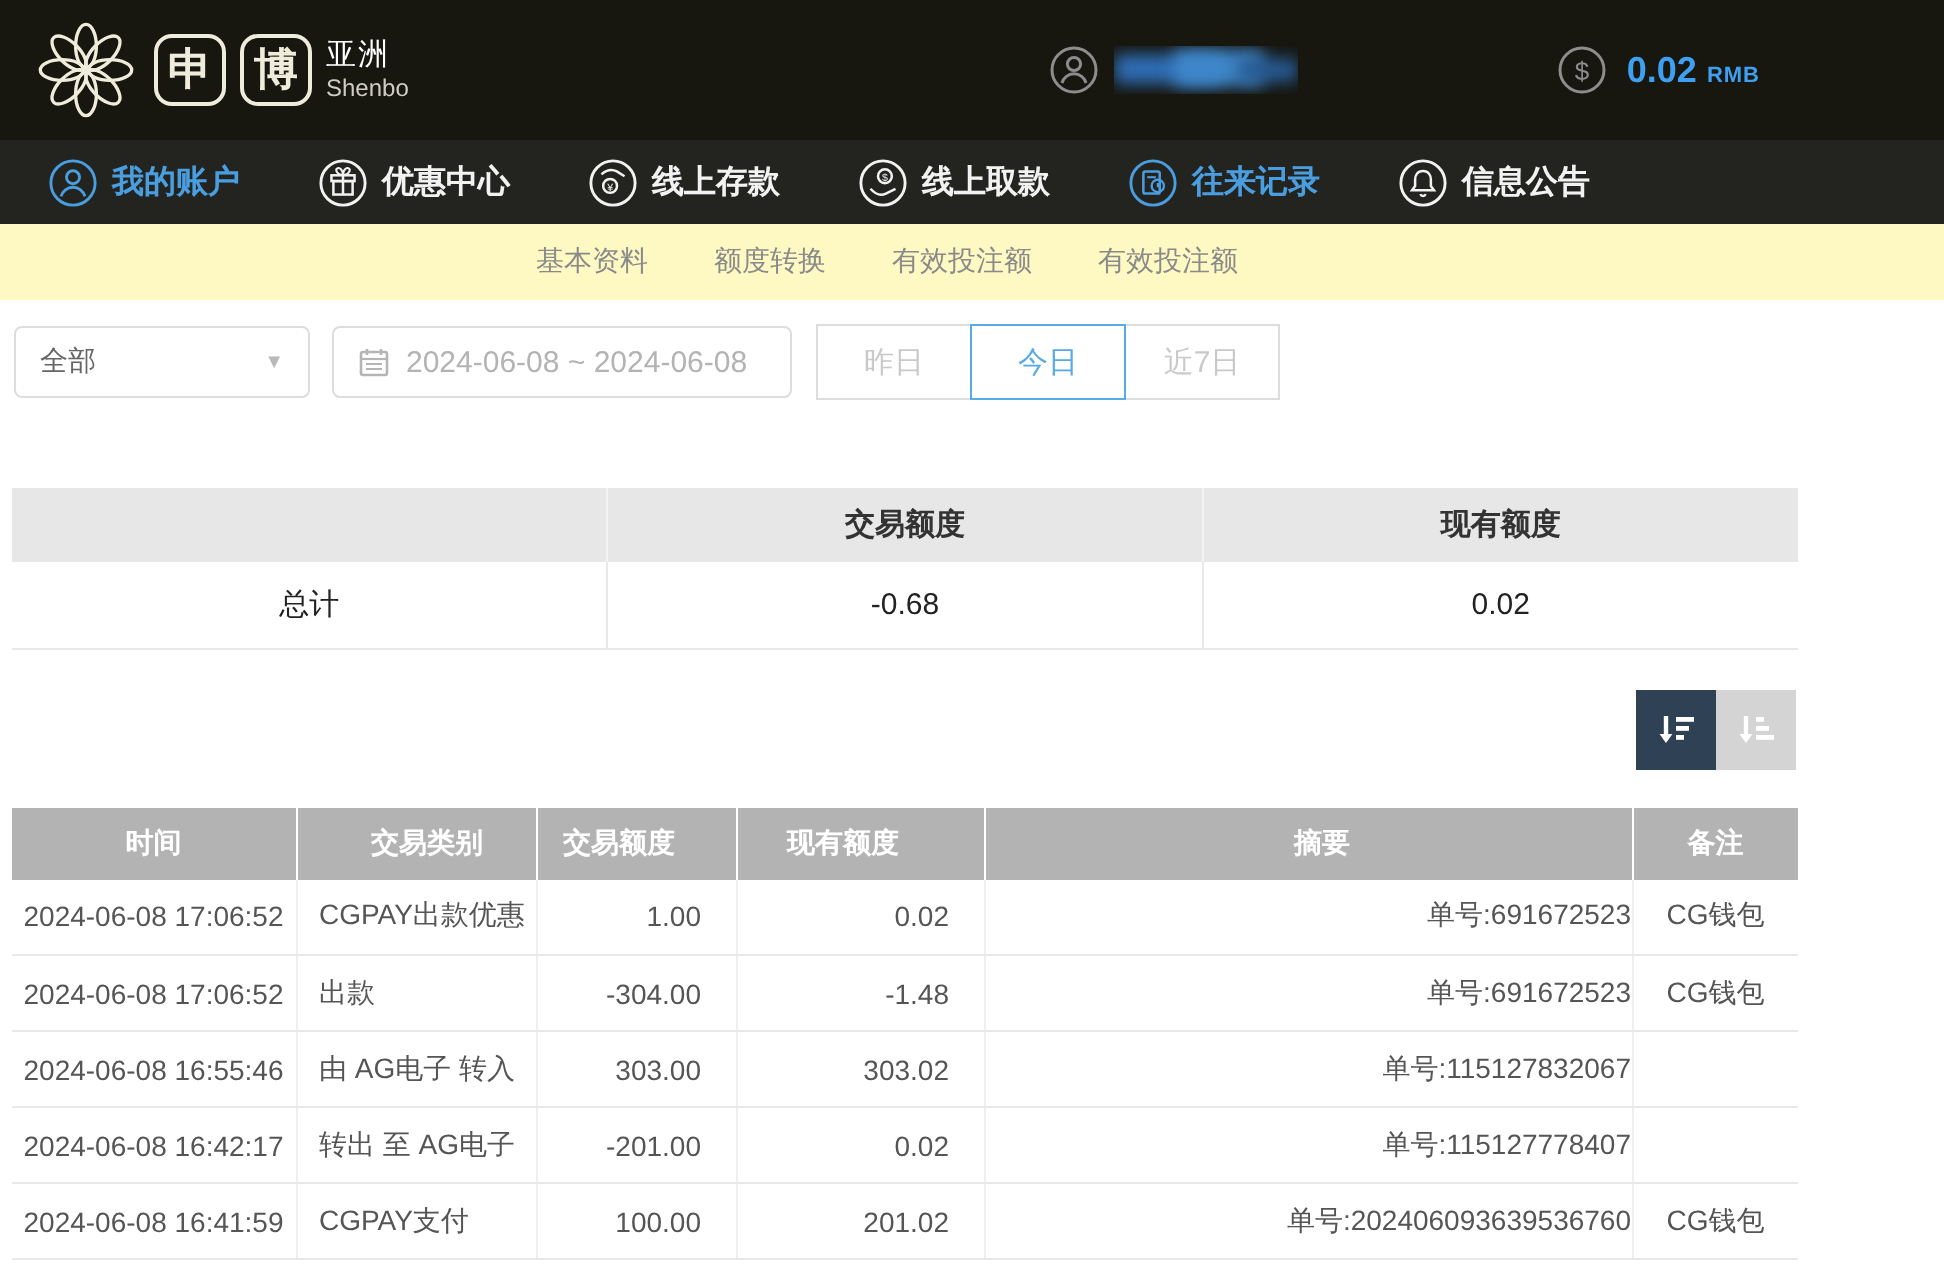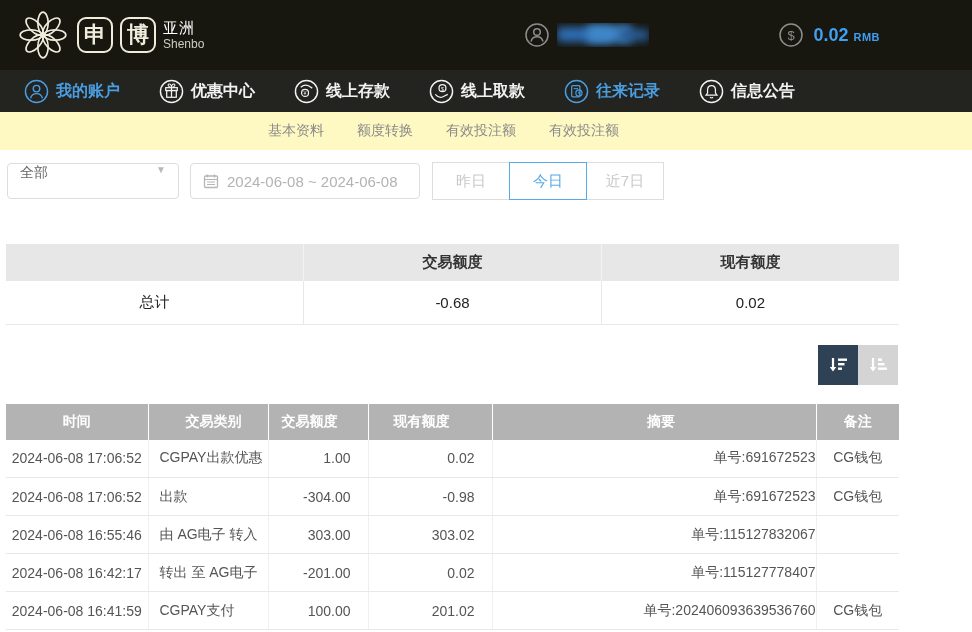--- a/index.html
+++ b/index.html
@@ -34,22 +34,22 @@
   .nav-item.active { color:#4a9ee0; }
   .nav-ic { width:25px; height:25px; margin-right:7px; }
   .nav-lab { font-size:16px; font-weight:bold; }
 
   
   .subnav { height:38px; background:#fef9c3; display:flex; align-items:center; padding-left:268px; }
   .subnav-item { color:#8a8a8a; font-size:14px; margin-right:33px; cursor:pointer; }
 
   
   .filters { display:flex; align-items:center; margin:12px 0 0 7px; height:38px; }
-  .sel { width:172px; height:36px; border:1px solid #ddd; border-radius:4px; display:flex;
-    align-items:flex-start; padding:0 12px; color:#666; font-size:14px; background:#fff; cursor:pointer; }
+  .sel { width:148px; height:36px; border:1px solid #ddd; border-radius:4px; display:flex;
+    align-items:center; padding:0 12px; color:#666; font-size:14px; background:#fff; cursor:pointer; }
   .sel .caret { margin-left:auto; color:#b9b9b9; font-size:10px; }
   .datebox { width:230px; height:36px; border:1px solid #ddd; border-radius:4px; display:flex;
     align-items:center; padding:0 12px; margin-left:11px; background:#fff; cursor:pointer; }
   .datebox .dtxt { color:#b3b3b3; font-size:15px; margin-left:8px; white-space:nowrap; }
   .btn-group { display:flex; margin-left:12px; }
   .qbtn { width:78px; height:38px; background:#fff; border:1px solid #ddd; color:#c9c9c9;
     font-size:15px; display:flex; align-items:center; justify-content:center; cursor:pointer; }
   .qbtn + .qbtn { margin-left:-1px; }
   .qbtn.active { border:1px solid #58aae6; color:#58aae6; z-index:2; }
   .search-btn { width:82px; height:38px; margin-left:13px; background:#55abe8; border:none;
@@ -276,21 +276,21 @@
     <td class="c-type">CGPAY出款优惠</td>
     <td class="c-amt">1.00</td>
     <td class="c-bal">0.02</td>
     <td class="c-sum">单号:691672523</td>
     <td class="c-note">CG钱包</td>
   </tr>
   <tr>
     <td class="c-time">2024-06-08 17:06:52</td>
     <td class="c-type">出款</td>
     <td class="c-amt">-304.00</td>
-    <td class="c-bal">-0.98</td>
+    <td class="c-bal">-1.48</td>
     <td class="c-sum">单号:691672523</td>
     <td class="c-note">CG钱包</td>
   </tr>
   <tr>
     <td class="c-time">2024-06-08 16:55:46</td>
     <td class="c-type">由 AG电子 转入</td>
     <td class="c-amt">303.00</td>
     <td class="c-bal">303.02</td>
     <td class="c-sum">单号:115127832067</td>
     <td class="c-note"></td>

